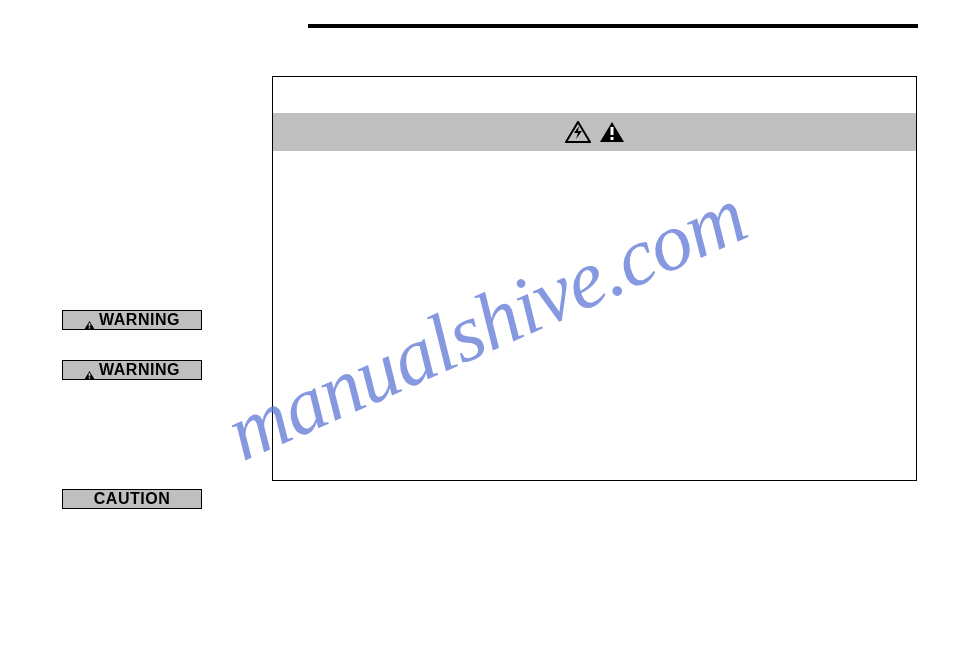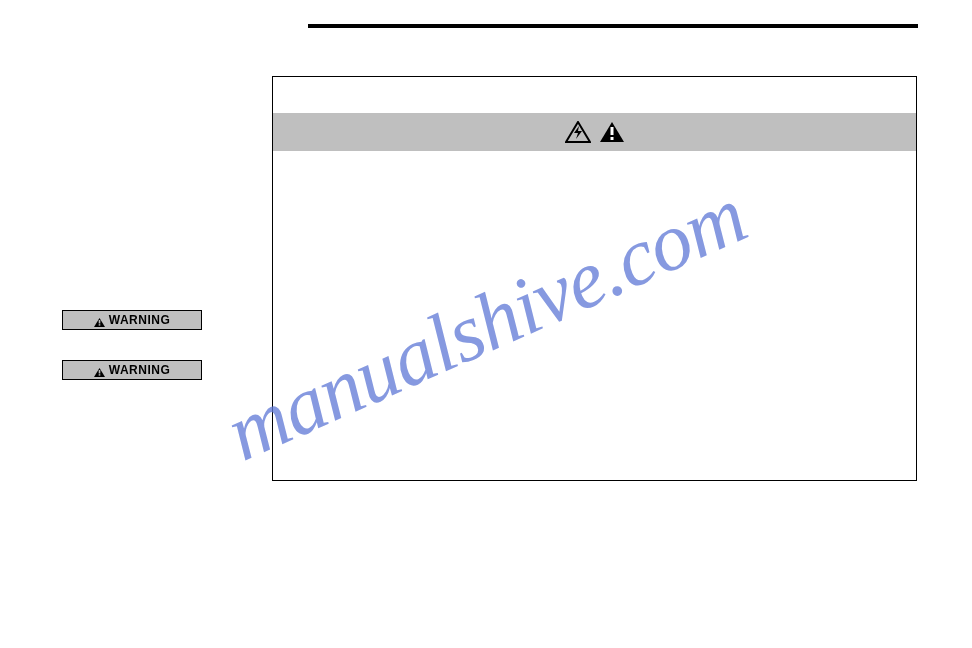--- a/index.html
+++ b/index.html
@@ -65,21 +65,21 @@
     width: 140px;
     height: 20px;
     border: 1px solid #000;
     background: #bfbfbf;
     display: flex;
     align-items: center;
     justify-content: center;
     box-sizing: border-box;
   }
   .label-text {
-    font-size: 12px;
+    font-size: 16px;
     font-weight: 800;
     letter-spacing: 0.5px;
     color: #000;
     display: flex;
     align-items: center;
     gap: 4px;
   }
   .mini-tri {
     width: 11px;
     height: 9px;
@@ -150,16 +150,23 @@
             <path d="M5.5 0 L11 9 L0 9 Z" fill="#000"></path>
             <rect x="4.7" y="2" width="1.6" height="3.5" fill="#bfbfbf"></rect>
             <rect x="4.7" y="6.2" width="1.6" height="1.4" fill="#bfbfbf"></rect>
           </svg>
         </span>
         <span>WARNING</span>
       </span>
     </div>
   </div>
 
+  <div class="side-col" style="top:489px;">
+    <div class="label-box">
+      <span class="label-text">
+        <span>CAUTION</span>
+      </span>
+    </div>
+  </div>
 
   <div class="wm">manualshive.com</div>
 
 </div>
 
 </body></html>

